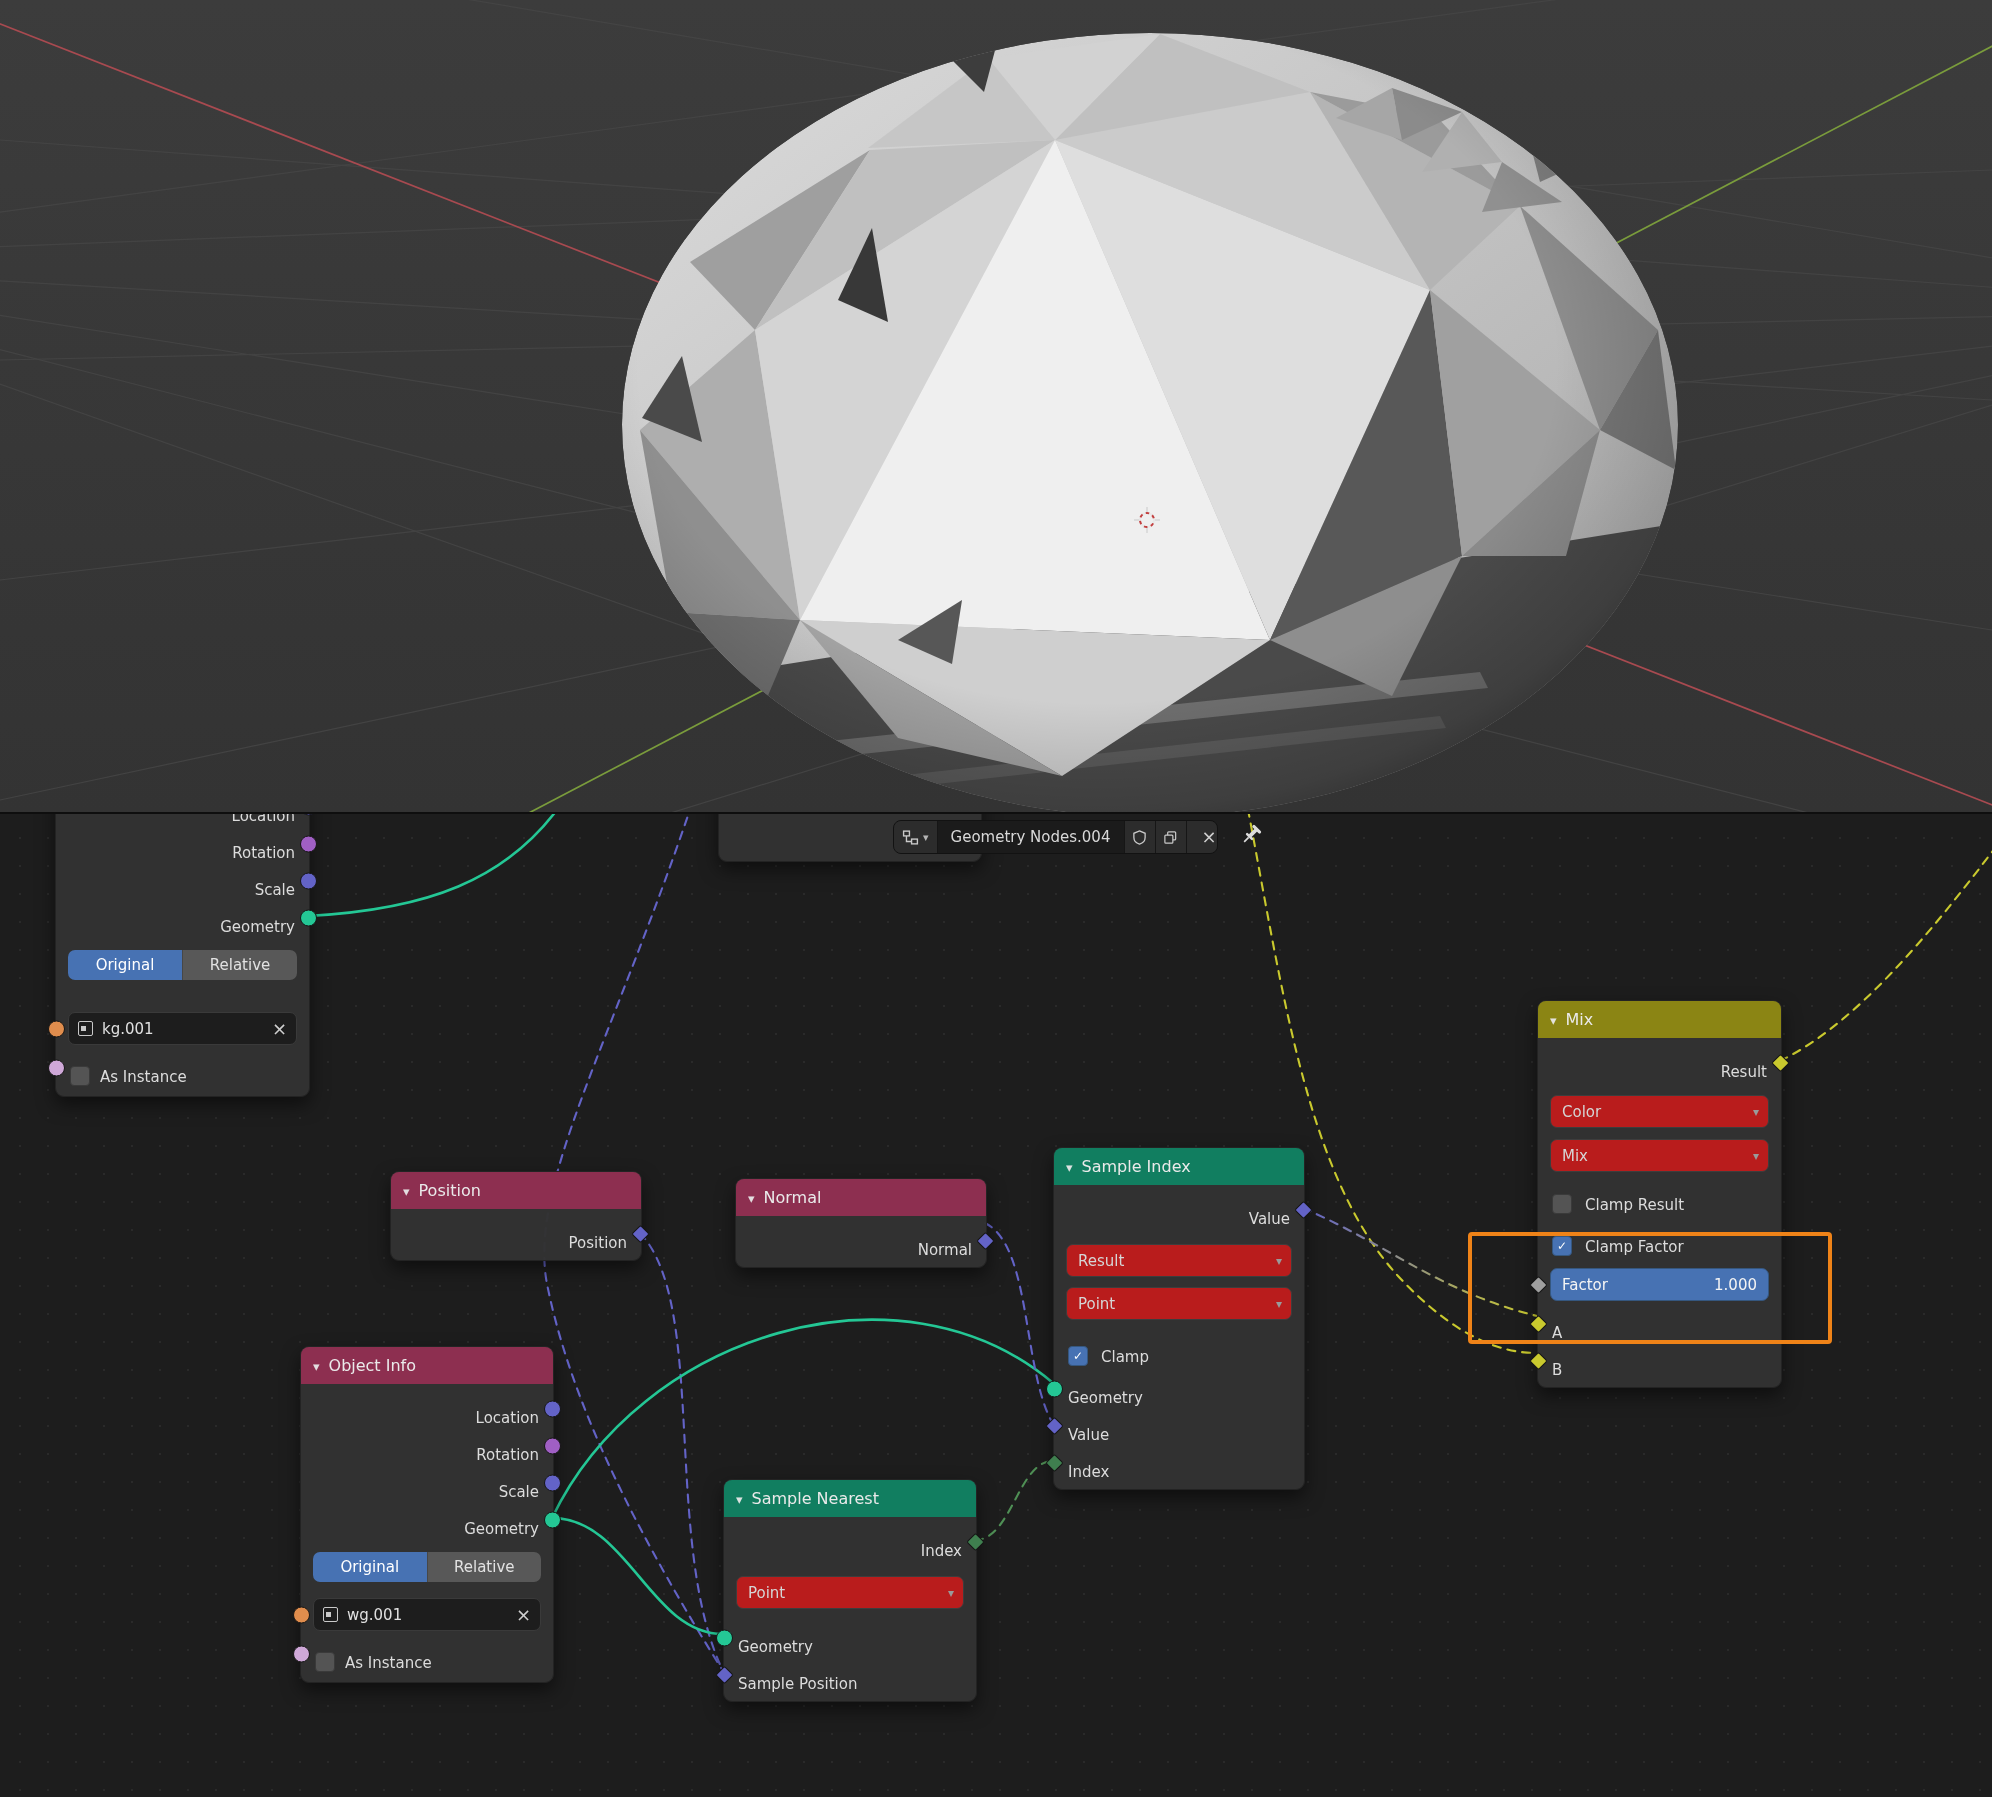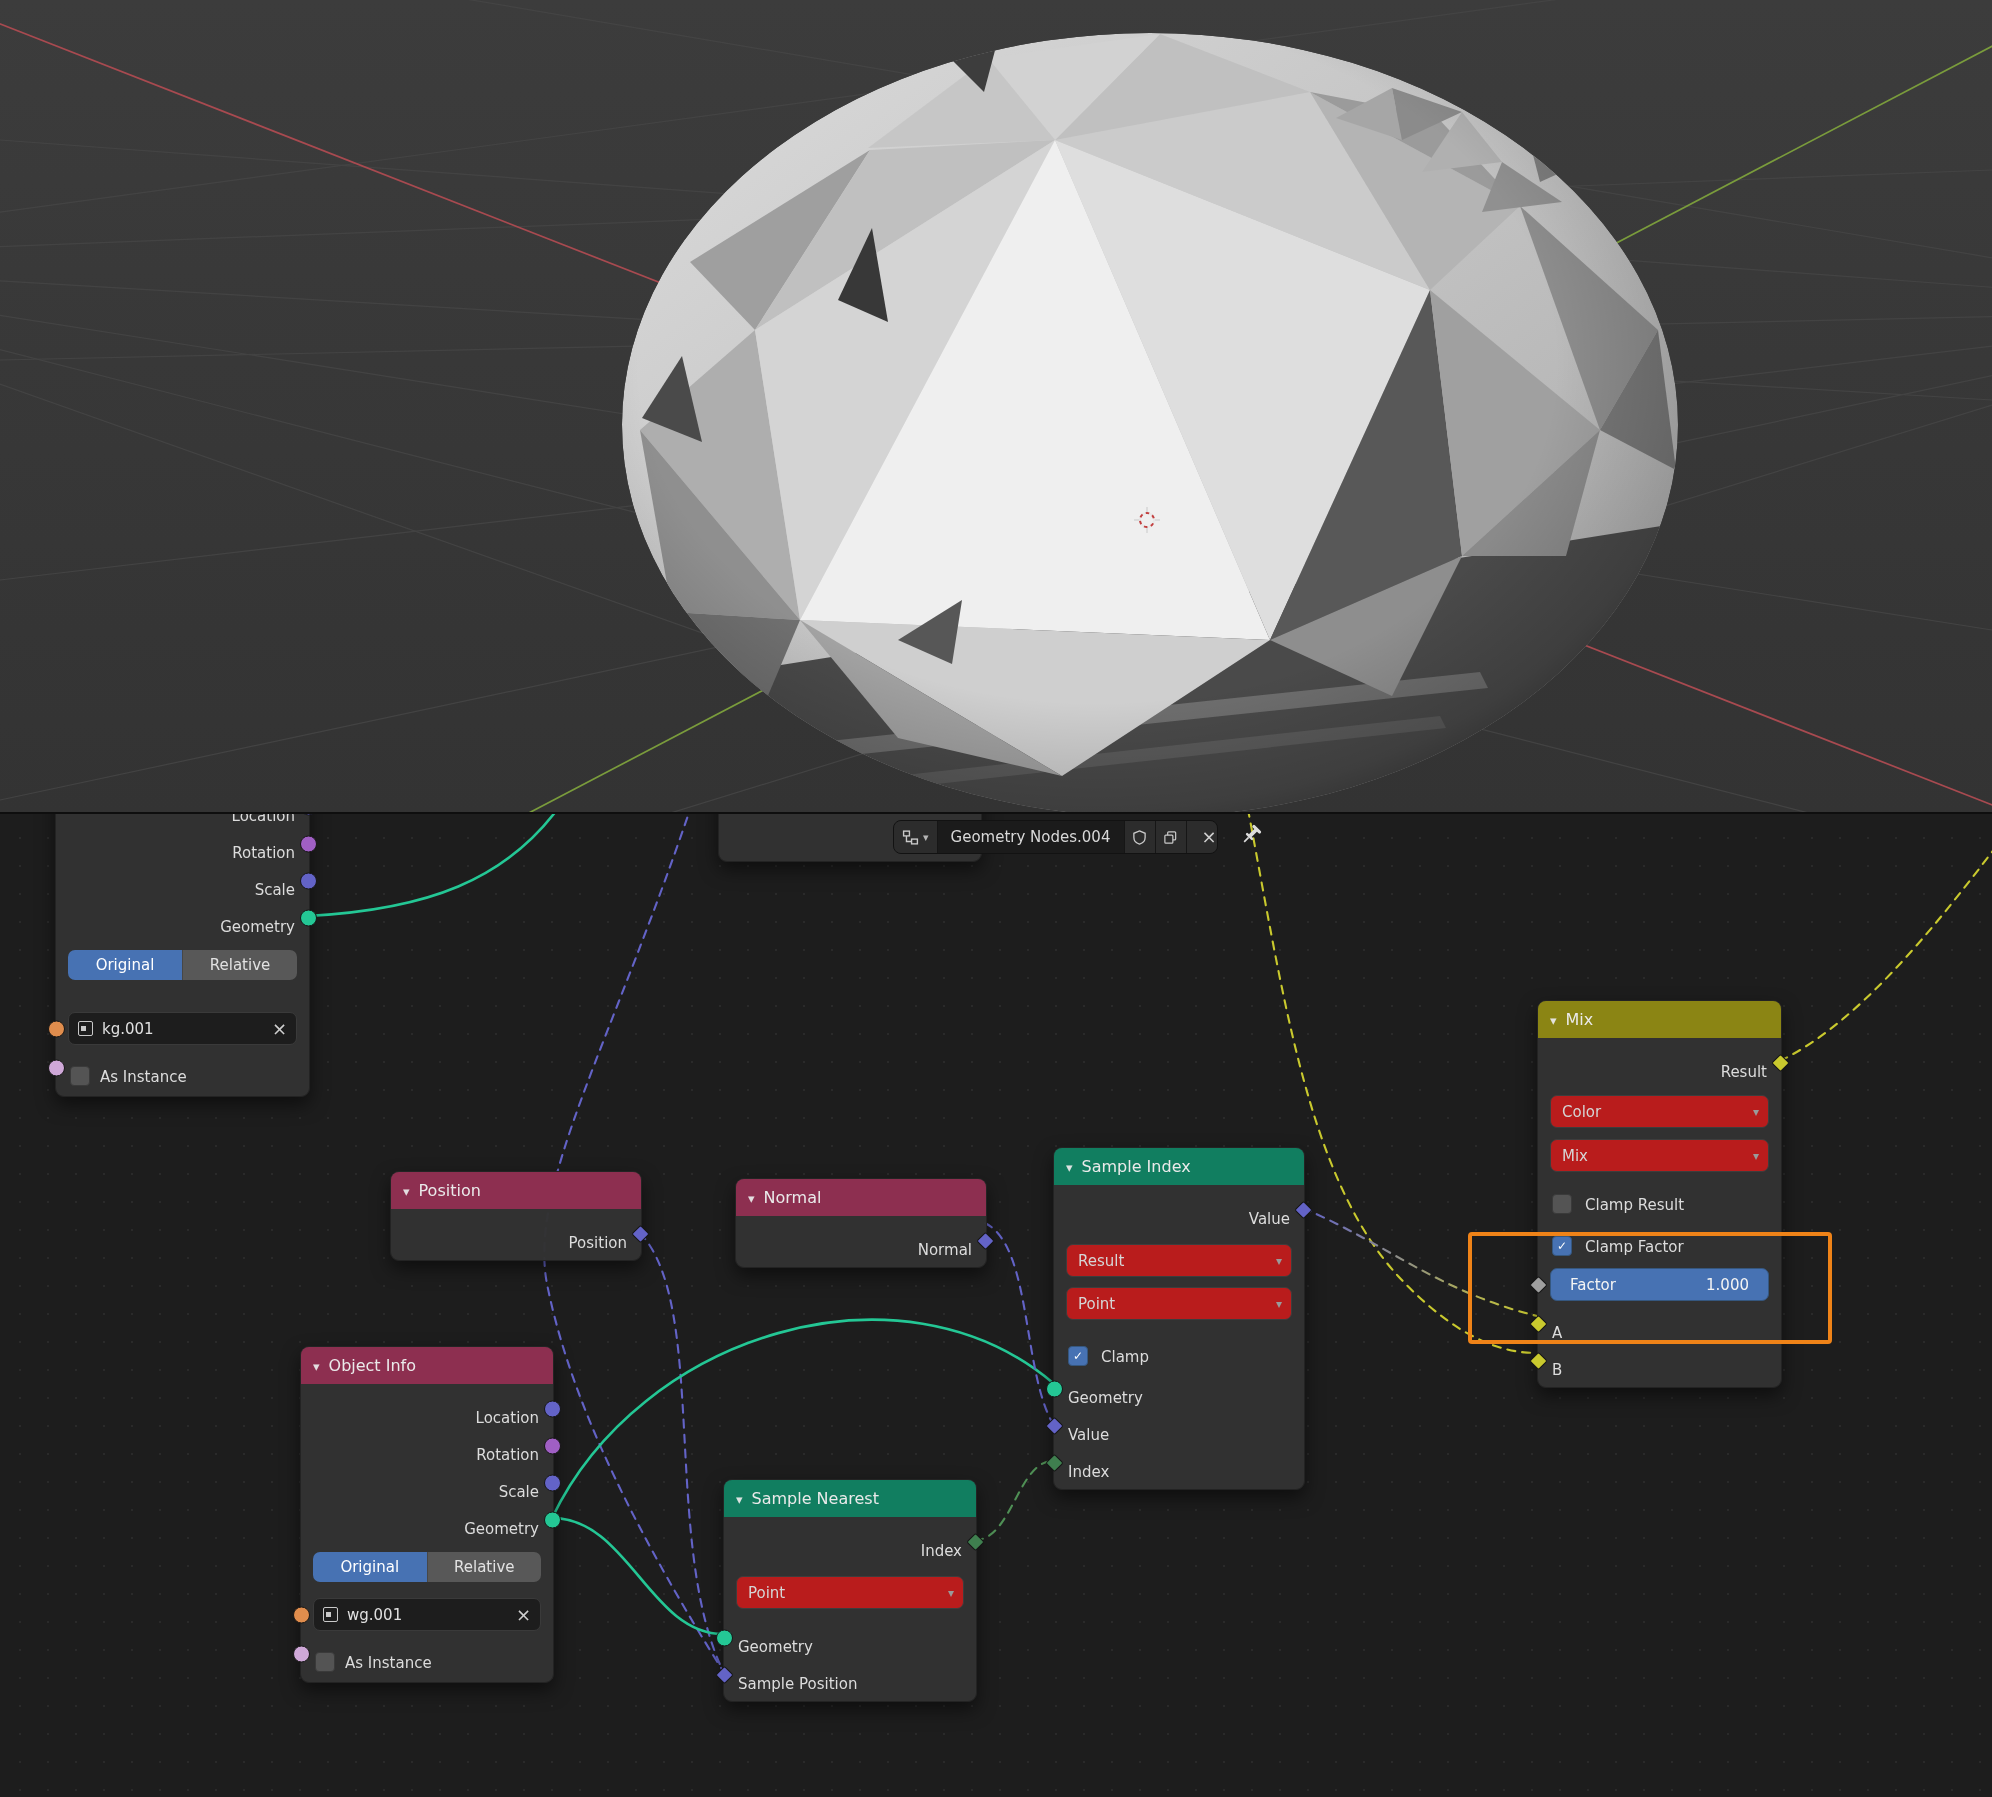--- a/index.html
+++ b/index.html
@@ -68,21 +68,21 @@
              border-radius:7px;display:flex;align-items:center;gap:9px;padding:0 9px;
              color:#e0e0e0;}
   .obj-icon{position:relative;width:13px;height:13px;border:1.5px solid #c9c9c9;
             border-radius:2px;flex:0 0 auto;}
   .obj-icon::after{content:"";position:absolute;left:2px;top:4px;width:5px;height:5px;
                    background:#c9c9c9;}
   .x-btn{margin-left:auto;color:#cfcfcf;font-size:18px;line-height:1;cursor:default;}
   .x-btn::after{content:"×";}
   .slider{margin:0 12px;height:31px;background:#4772b3;border:1px solid #35577f;
           border-radius:7px;display:flex;align-items:center;justify-content:space-between;
-          padding:0 19px;color:#f4f4f4;}
+          padding:0 11px;color:#f4f4f4;}
 
   
   #annotation{position:absolute;left:1468px;top:418px;width:356px;height:104px;
               border:4px solid #ef8318;border-radius:4px;z-index:6;pointer-events:none;}
 
   
   #crumb{position:absolute;left:893px;top:6px;height:32px;z-index:7;display:flex;
          border:1px solid #121212;border-radius:8px;overflow:hidden;background:#202020;}
   #crumb .seg-a{display:flex;align-items:center;gap:4px;background:#2c2c2c;
                 padding:0 8px;border-right:1px solid #161616;}

